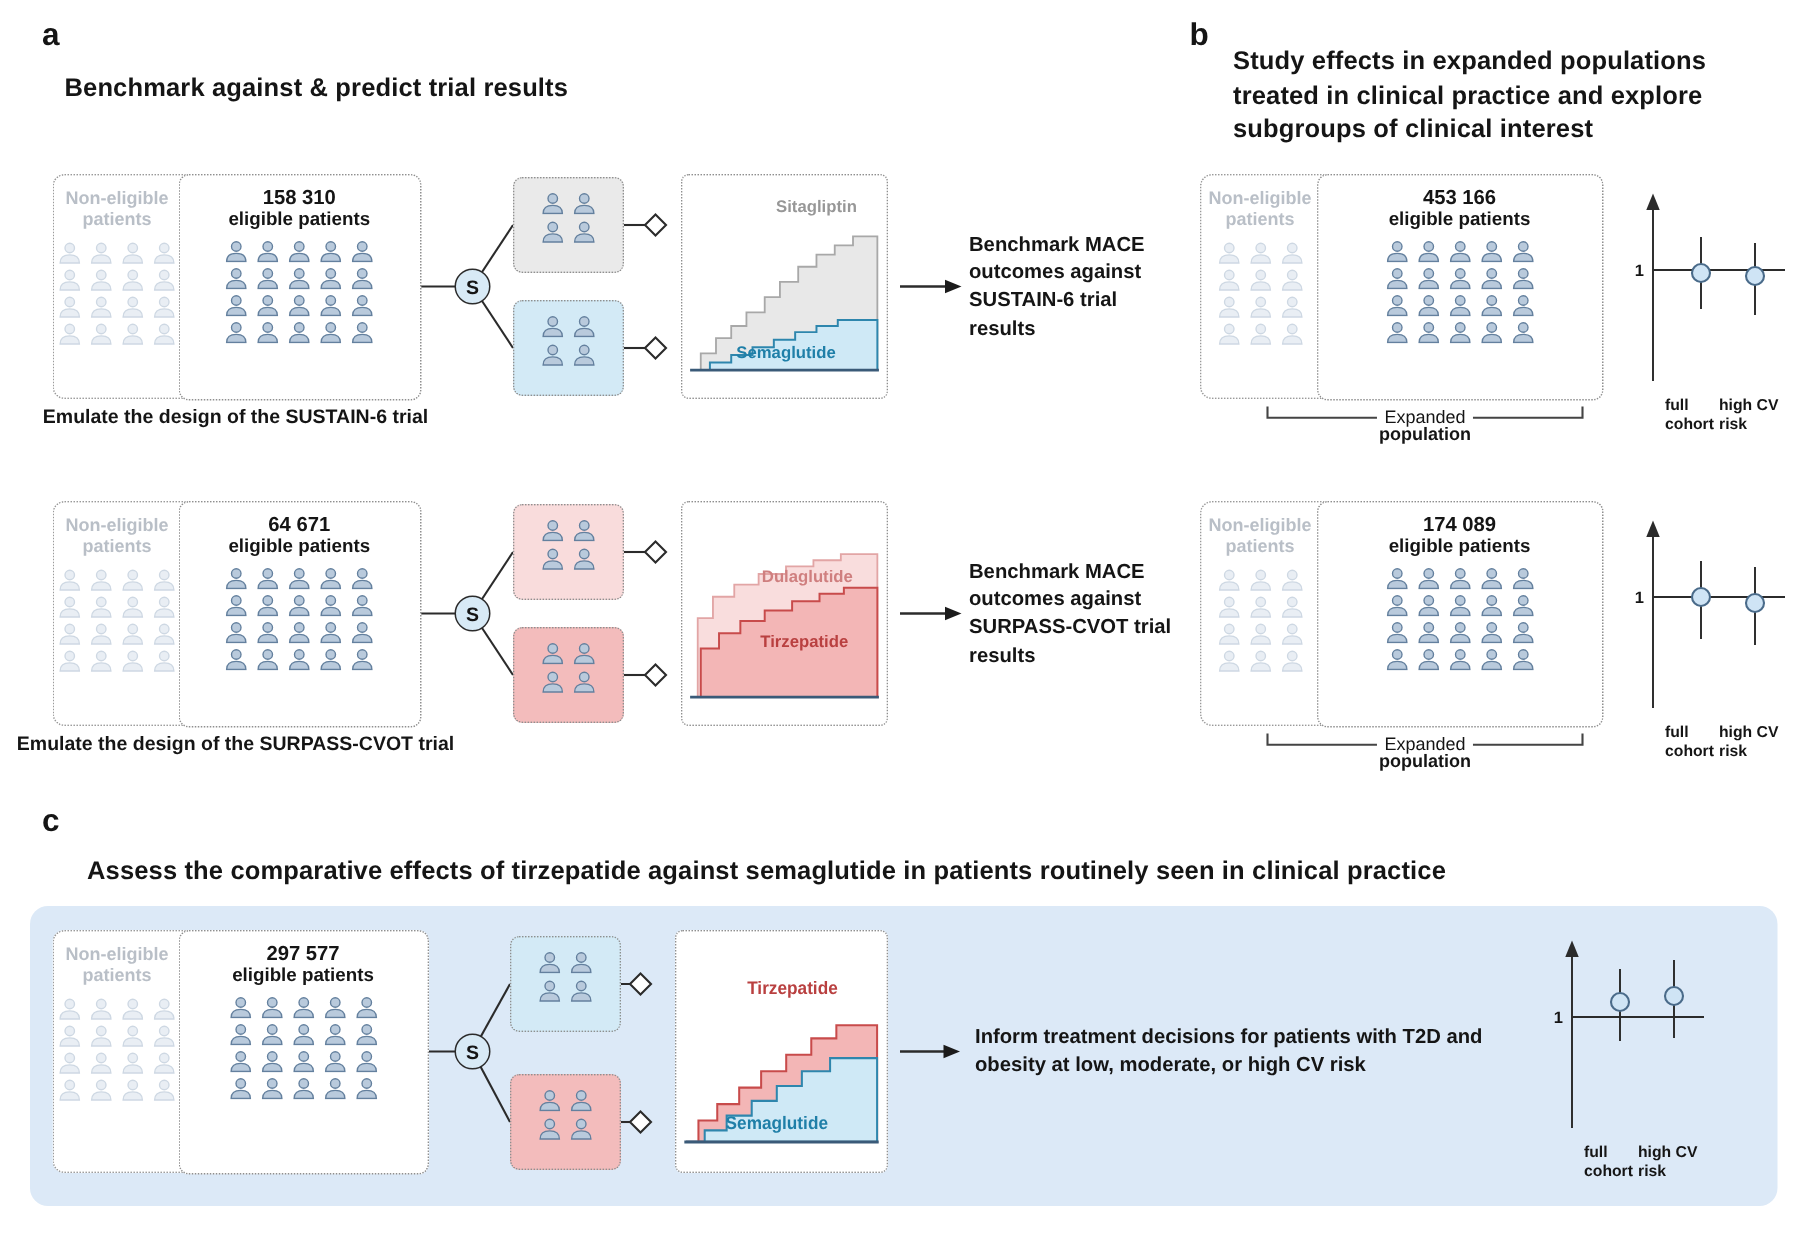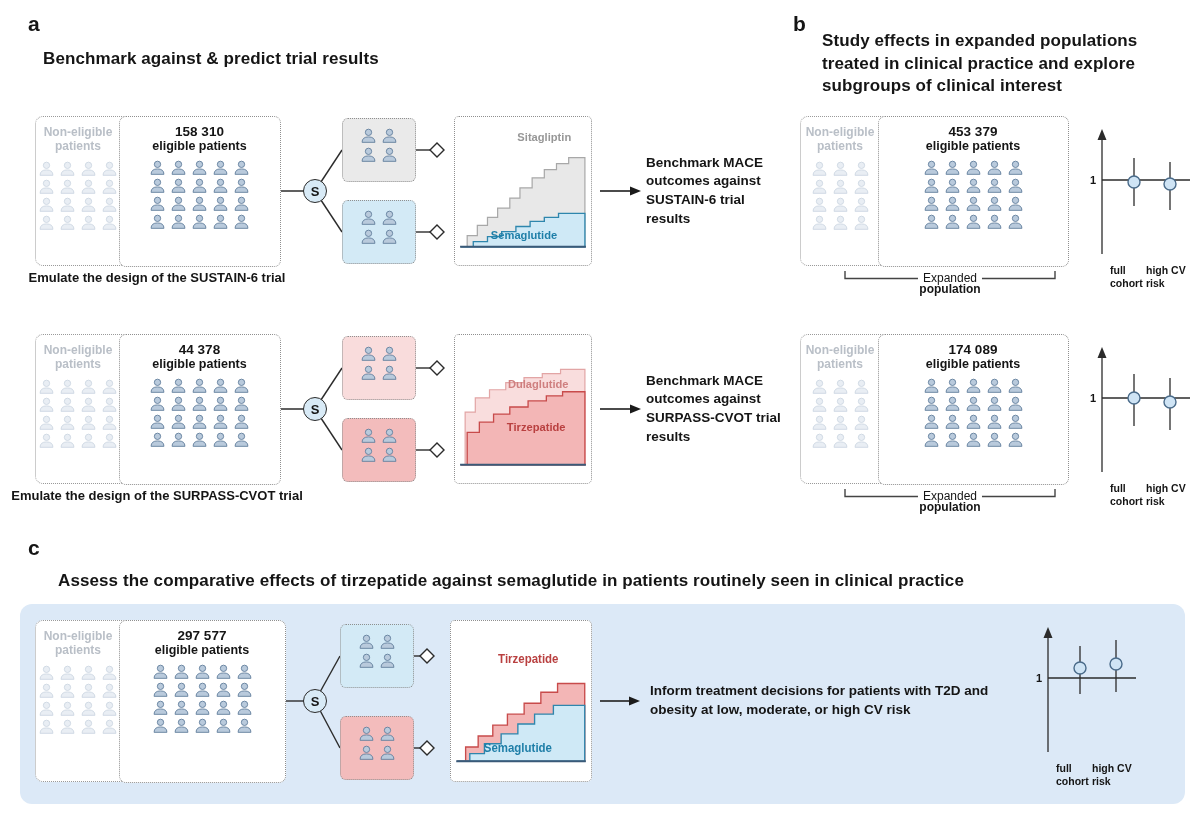--- a/index.html
+++ b/index.html
@@ -400,21 +400,21 @@
                 <path d="M2.3 17.2 Q2.3 10.7 10 10.7 Q17.7 10.7 17.7 17.2 Z"></path>
               </svg>
               <svg class="person" viewBox="0 0 20 18">
                 <circle cx="10" cy="5.2" r="3.8"></circle>
                 <path d="M2.3 17.2 Q2.3 10.7 10 10.7 Q17.7 10.7 17.7 17.2 Z"></path>
               </svg>
             </div>
           </div>
       </div>
       <div class="eligible">
-        <div class="el-count">44 378</div>
+        <div class="el-count">64 671</div>
         <div class="el-label">eligible patients</div>
         <div class="people-grid">
             <div class="prow">
               <svg class="person" viewBox="0 0 20 18">
                 <circle cx="10" cy="5.2" r="3.8"></circle>
                 <path d="M2.3 17.2 Q2.3 10.7 10 10.7 Q17.7 10.7 17.7 17.2 Z"></path>
               </svg>
               <svg class="person" viewBox="0 0 20 18">
                 <circle cx="10" cy="5.2" r="3.8"></circle>
                 <path d="M2.3 17.2 Q2.3 10.7 10 10.7 Q17.7 10.7 17.7 17.2 Z"></path>
@@ -627,21 +627,21 @@
                 <path d="M2.3 17.2 Q2.3 10.7 10 10.7 Q17.7 10.7 17.7 17.2 Z"></path>
               </svg>
               <svg class="person" viewBox="0 0 20 18">
                 <circle cx="10" cy="5.2" r="3.8"></circle>
                 <path d="M2.3 17.2 Q2.3 10.7 10 10.7 Q17.7 10.7 17.7 17.2 Z"></path>
               </svg>
             </div>
           </div>
       </div>
       <div class="eligible">
-        <div class="el-count">453 379</div>
+        <div class="el-count">453 166</div>
         <div class="el-label">eligible patients</div>
         <div class="people-grid">
             <div class="prow">
               <svg class="person" viewBox="0 0 20 18">
                 <circle cx="10" cy="5.2" r="3.8"></circle>
                 <path d="M2.3 17.2 Q2.3 10.7 10 10.7 Q17.7 10.7 17.7 17.2 Z"></path>
               </svg>
               <svg class="person" viewBox="0 0 20 18">
                 <circle cx="10" cy="5.2" r="3.8"></circle>
                 <path d="M2.3 17.2 Q2.3 10.7 10 10.7 Q17.7 10.7 17.7 17.2 Z"></path>

